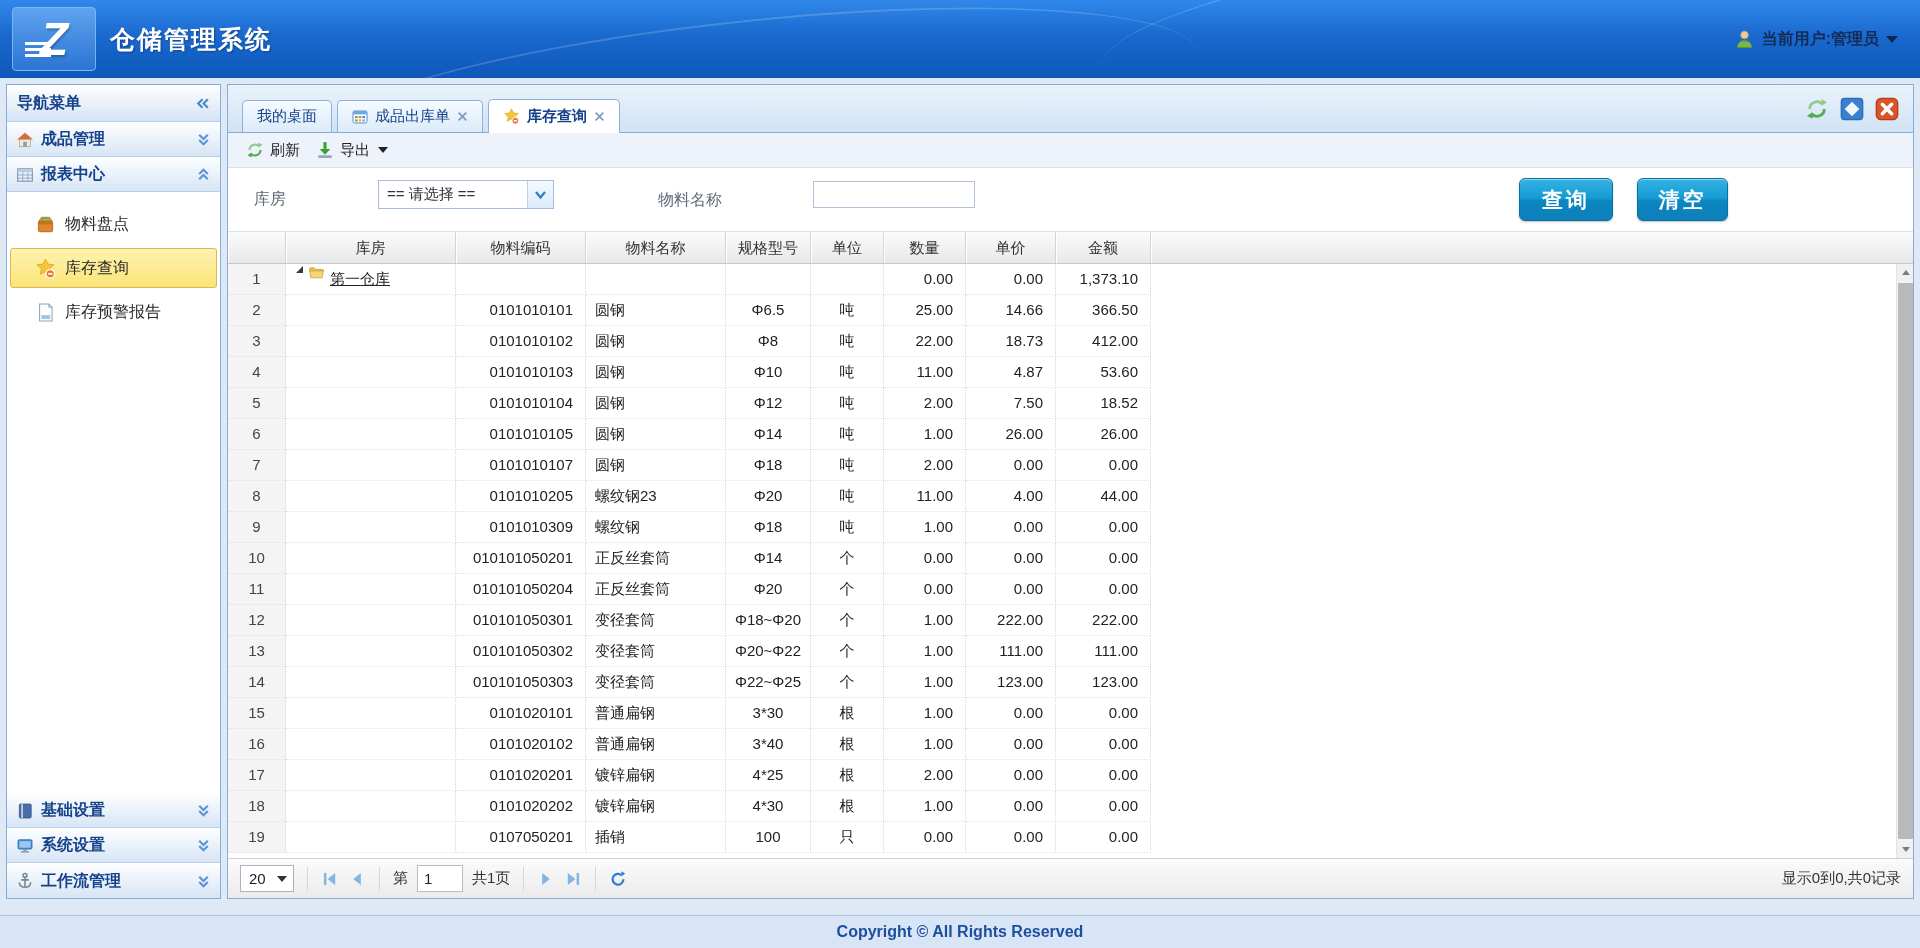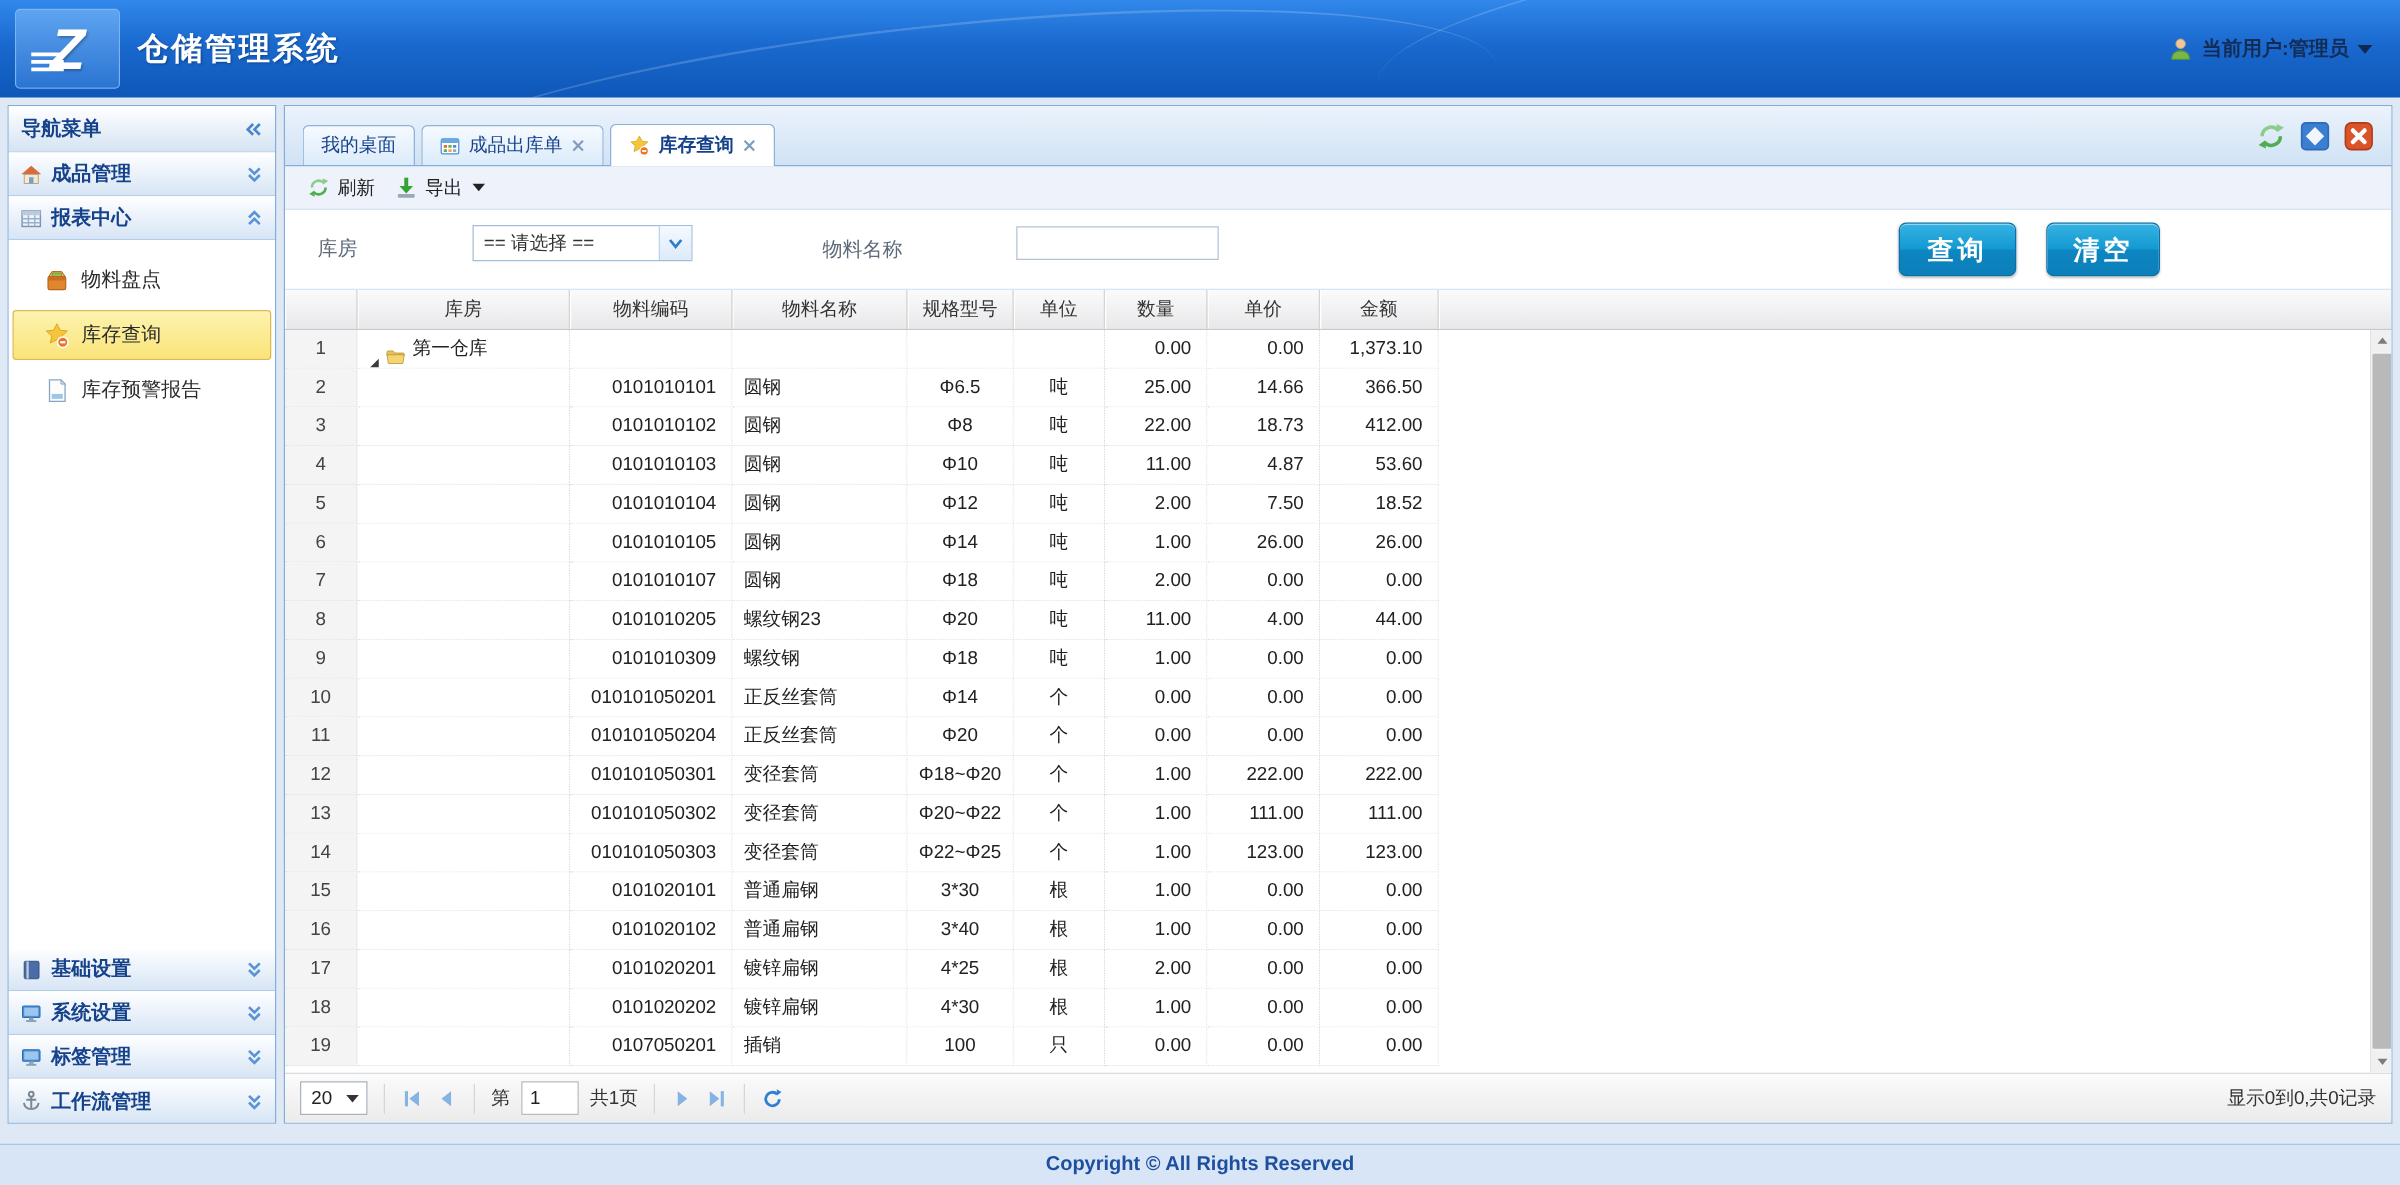--- a/index.html
+++ b/index.html
@@ -88,21 +88,21 @@
     border-right:1px solid #d4d4d4; box-shadow:inset 1px 0 0 #fff; flex:none; cursor:pointer; }
   .gh-fill { flex:1; border-right:none; }
   .grid-body { position:absolute; top:32px; left:0; right:17px; bottom:0; overflow:hidden; }
   .grid-row { display:flex; height:31px; background:#fff; }
   .grid-cell { height:100%; line-height:30px; font-size:15px; color:#222; flex:none;
     border-right:1px dotted #d8d8d8; border-bottom:1px dotted #e3e3e3; overflow:hidden; white-space:nowrap; }
   .rownum { background:#f4f4f4; color:#444; text-align:center; }
   .a-left { text-align:left; padding-left:9px; }
   .a-right { text-align:right; padding-right:12px; }
   .a-center { text-align:center; }
-  .tree-cell { display:flex; align-items:flex-end; gap:5px; padding-left:10px; }
+  .tree-cell { display:flex; align-items:flex-start; gap:5px; padding-left:10px;text-decoration:underline; }
   .tree-elbow { width:0; height:0; border-left:7px solid transparent; border-bottom:7px solid #3a3a3a; margin-top:2px; cursor:pointer; }
 
   
   .vscroll { position:absolute; top:32px; right:0; bottom:0; width:17px; background:#f3f3f3; border-left:1px solid #e2e2e2; }
   .sb-btn { position:absolute; left:0; width:17px; height:17px; background:#f0f0f0; display:flex; align-items:center; justify-content:center; cursor:pointer; }
   .sb-up { top:0; } .sb-down { bottom:0; }
   .tri-up { width:0; height:0; border-left:4px solid transparent; border-right:4px solid transparent; border-bottom:5px solid #7c7c7c; }
   .tri-dn { width:0; height:0; border-left:4px solid transparent; border-right:4px solid transparent; border-top:5px solid #7c7c7c; }
   .sb-thumb { position:absolute; left:1px; top:19px; bottom:19px; width:15px; background:#b9b9b9; border-radius:1px; cursor:grab; }
 
@@ -226,33 +226,20 @@
       </svg>
     </div>
     <div class="acc-header">
       <svg class="icon16" viewBox="0 0 16 16">
         <rect x="1.8" y="2.5" width="12.4" height="8.2" rx="1" fill="#4a90d9" stroke="#2d6db0" stroke-width=".8"></rect>
         <rect x="3" y="3.7" width="10" height="5.8" fill="#9cc6ee"></rect>
         <rect x="6.4" y="10.7" width="3.2" height="1.8" fill="#8aa0b8"></rect>
           <rect x="4.4" y="12.5" width="7.2" height="1.4" fill="#8aa0b8"></rect>
       </svg>
       <b>系统设置</b>
-      <svg width="15" height="15" viewBox="0 0 14 14">
-        <polyline points="3,2.5 7,6.5 11,2.5" fill="none" stroke="#5a94d6" stroke-width="2"></polyline>
-          <polyline points="3,7.5 7,11.5 11,7.5" fill="none" stroke="#5a94d6" stroke-width="2"></polyline>
-      </svg>
-    </div>
-    <div class="acc-header">
-      <svg class="icon16" viewBox="0 0 16 16">
-        <rect x="1.8" y="2.5" width="12.4" height="8.2" rx="1" fill="#4a90d9" stroke="#2d6db0" stroke-width=".8"></rect>
-        <rect x="3" y="3.7" width="10" height="5.8" fill="#9cc6ee"></rect>
-        <rect x="6.4" y="10.7" width="3.2" height="1.8" fill="#8aa0b8"></rect>
-          <rect x="4.4" y="12.5" width="7.2" height="1.4" fill="#8aa0b8"></rect>
-      </svg>
-      <b>标签管理</b>
       <svg width="15" height="15" viewBox="0 0 14 14">
         <polyline points="3,2.5 7,6.5 11,2.5" fill="none" stroke="#5a94d6" stroke-width="2"></polyline>
           <polyline points="3,7.5 7,11.5 11,7.5" fill="none" stroke="#5a94d6" stroke-width="2"></polyline>
       </svg>
     </div>
     <div class="acc-header" style="border-bottom:none">
       <svg class="icon16" viewBox="0 0 16 16">
         <circle cx="8" cy="3" r="1.7" fill="none" stroke="#7a8894" stroke-width="1.4"></circle>
         <path d="M8 4.7 V13 M4.5 7 h7" fill="none" stroke="#7a8894" stroke-width="1.4"></path>
         <path d="M2.8 9.2 c.4 3 2.6 4.4 5.2 4.4 s4.8-1.4 5.2-4.4" fill="none" stroke="#7a8894" stroke-width="1.4"></path>

